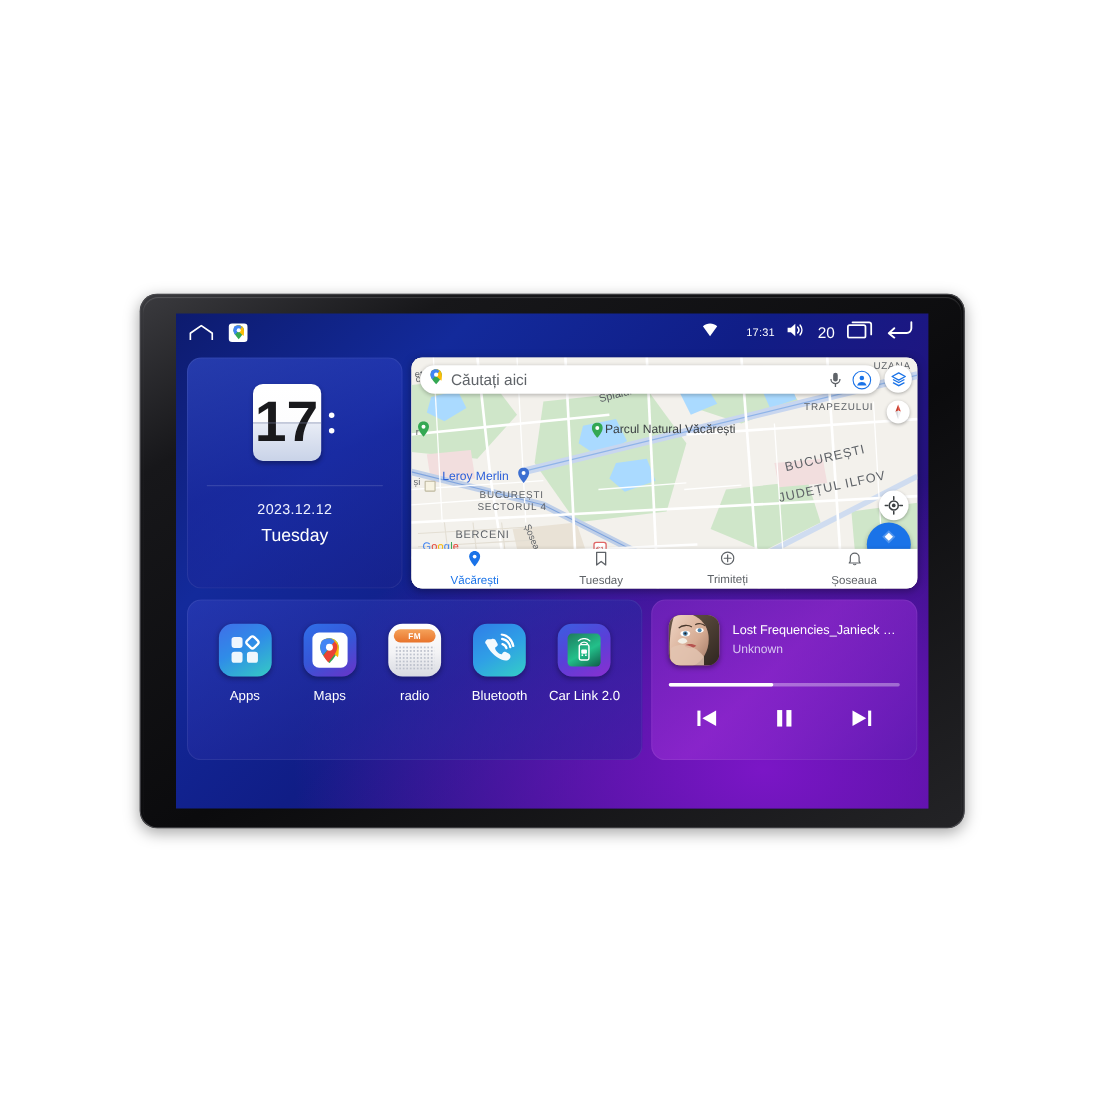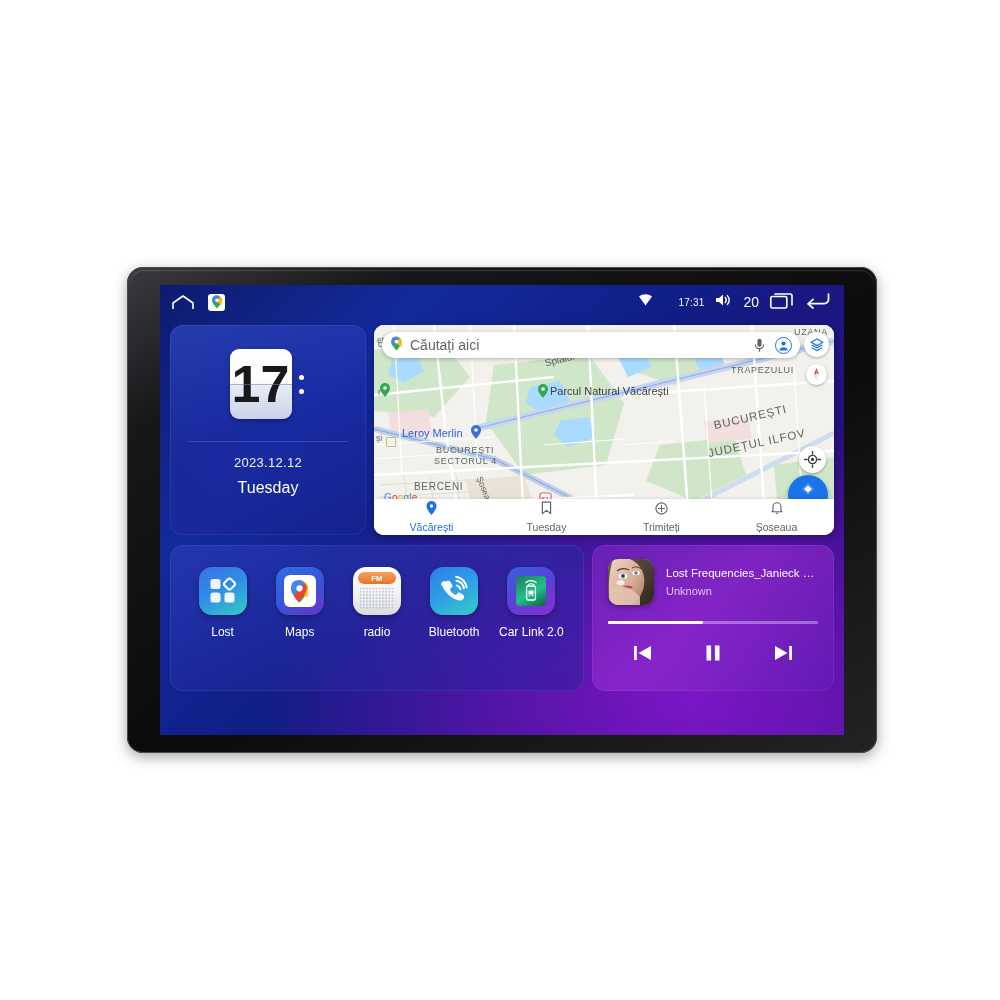--- a/index.html
+++ b/index.html
@@ -465,21 +465,21 @@
 
         <div class="app">
           <div class="app-ico ico-apps">
             <svg width="30" height="30" viewBox="0 0 30 30">
               <rect x="2.5" y="3" width="10" height="10" rx="2.6" fill="#ffffff" opacity=".92"></rect>
               <rect x="2.5" y="16.5" width="10" height="10" rx="2.6" fill="#ffffff" opacity=".92"></rect>
               <rect x="16.5" y="16.5" width="10" height="10" rx="2.6" fill="#ffffff" opacity=".92"></rect>
               <rect x="17" y="3.5" width="9" height="9" rx="2.2" transform="rotate(45 21.5 8)" fill="none" stroke="#ffffff" stroke-width="2.1"></rect>
             </svg>
           </div>
-          <span class="app-lbl">Lost</span>
+          <span class="app-lbl">Apps</span>
         </div>
 
         <div class="app">
           <div class="app-ico ico-maps">
             <div class="maps-inner">
               <svg width="21" height="25" viewBox="0 0 12 14">
                 <path d="M6 0.6c2.7 0 4.8 2.1 4.8 4.7 0 3.4-4.8 8.1-4.8 8.1S1.2 8.7 1.2 5.3C1.2 2.7 3.3.6 6 .6z" fill="#34A853"></path>
                 <path d="M1.6 2.6 10.4 10.4 C10.9 9.1 10.8 7 10.8 5.3 10.8 2.7 8.7.6 6 .6 4 .6 2.4 1.4 1.6 2.6z" fill="#FBBC05"></path>
                 <path d="M2.1 1.9C1.5 2.8 1.2 4 1.2 5.3c0 1.2.6 2.7 1.4 4L8.8 2.4C8 1.3 7 .6 6 .6 4.4.6 2.9 1.1 2.1 1.9z" fill="#4285F4"></path>
                 <path d="M8.6 2.2 2.8 9.6c.8 1.3 1.9 2.6 2.6 3.5.8-1 2.6-3 3.7-4.9.9-1.6 1.2-3 .9-4.3a4.8 4.8 0 0 0-1.4-1.7z" fill="#EA4335"></path>

